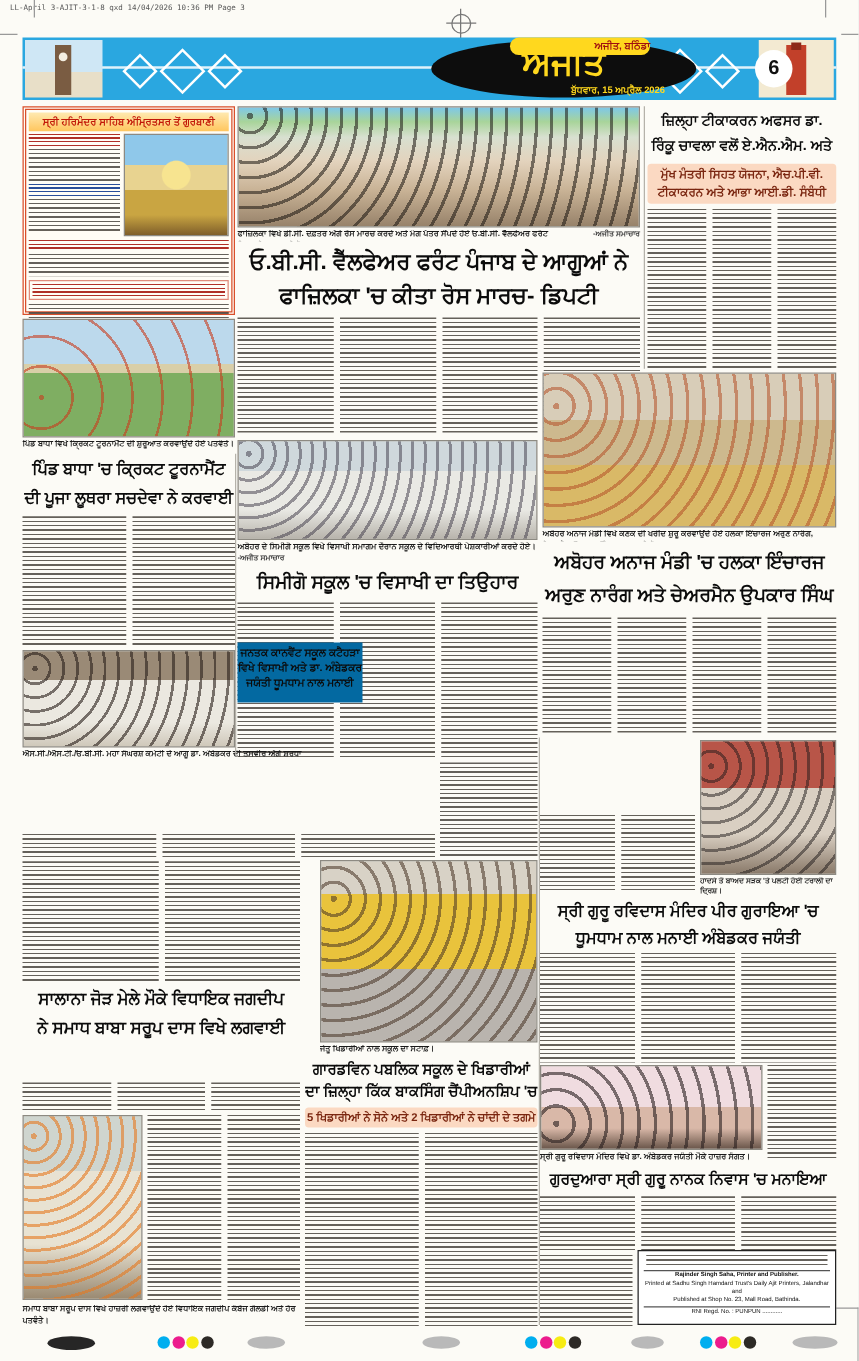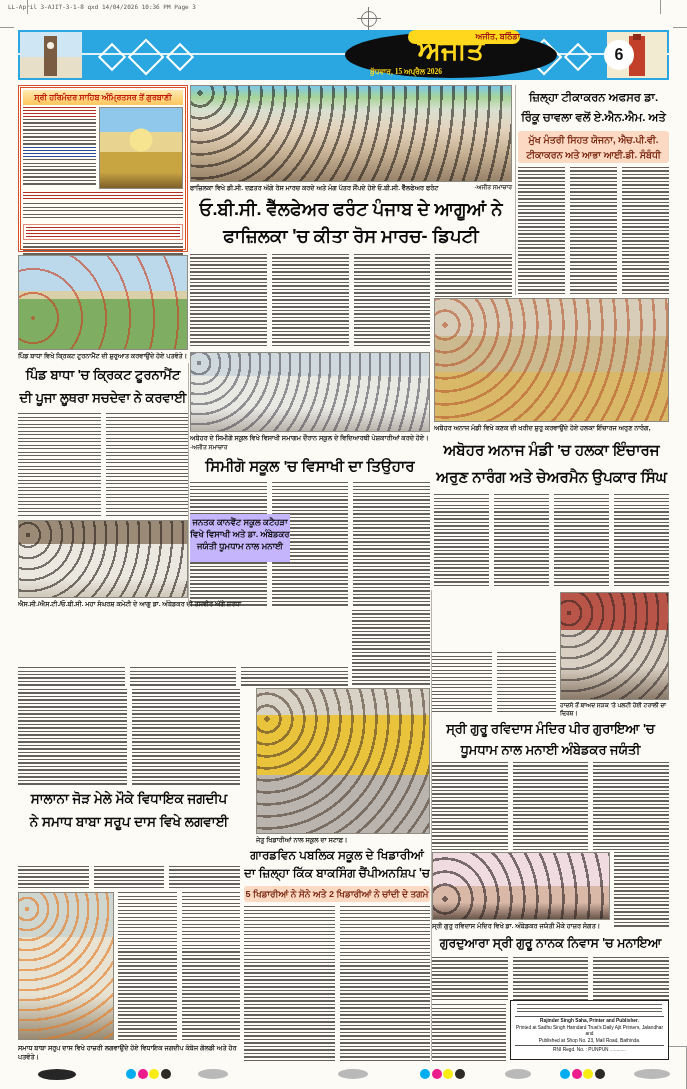--- a/index.html
+++ b/index.html
@@ -67,21 +67,21 @@
       <div class="dia" style="left:72px;top:11px;width:16px;height:16px;"></div>
     </div>
     <div class="abs" style="left:478px;top:6px;width:96px;height:38px;">
       <div class="dia" style="left:4px;top:11px;width:16px;height:16px;"></div>
       <div class="dia" style="left:35px;top:8px;width:22px;height:22px;"></div>
       <div class="dia" style="left:72px;top:11px;width:16px;height:16px;"></div>
     </div>
     <div class="abs" style="left:327px;top:2px;width:212px;height:46px;background:#0d0d0d;border-radius:50%;z-index:2;"></div>
     <div class="abs" style="left:352px;top:5px;width:162px;height:30px;z-index:4;color:#ffd81e;font-weight:bold;font-size:27px;line-height:30px;text-align:center;">ਅਜੀਤ</div>
     <div class="abs" style="left:390px;top:0;width:112px;height:14px;z-index:5;background:#ffd81e;border-radius:7px;color:#a01010;font-weight:bold;font-size:8px;line-height:14px;text-align:right;">ਅਜੀਤ, ਬਠਿੰਡਾ</div>
-    <div class="abs" style="left:352px;top:36px;width:162px;height:12px;z-index:4;color:#ffd81e;font-weight:bold;font-size:7.5px;line-height:12px;text-align:left;font-family:Liberation Serif, serif;">ਬੁੱਧਵਾਰ, 15 ਅਪ੍ਰੈਲ 2026</div>
+    <div class="abs" style="left:352px;top:36px;width:162px;height:12px;z-index:4;color:#ffd81e;font-weight:bold;font-size:7.5px;line-height:12px;text-align:right;">ਬੁੱਧਵਾਰ, 15 ਅਪ੍ਰੈਲ 2026</div>
     <div class="abs" style="left:586px;top:10px;width:30px;height:30px;z-index:4;background:#fff;border-radius:50%;font-weight:bold;font-size:16px;line-height:30px;text-align:center;color:#111;">6</div>
   </div>
 
   <div class="abs" style="left:18px;top:85px;width:170px;height:167px;border:3px double #d94f2b;background:#fffdf6;padding:2px;">
     <div style="height:15px;background:linear-gradient(#ffe9b0,#ffc65e);color:#c21807;font-weight:bold;font-size:8px;line-height:15px;text-align:center;overflow:hidden;">ਸ੍ਰੀ ਹਰਿਮੰਦਰ ਸਾਹਿਬ ਅੰਮ੍ਰਿਤਸਰ ਤੋਂ ਗੁਰਬਾਣੀ ਕੀਰਤਨ</div>
     <div style="display:flex;gap:3px;margin-top:2px;">
       <div style="flex:1;">
         <div class="ts-red" style="height:10px;margin-bottom:2px;"></div>
         <div class="ts" style="height:26px;margin-bottom:2px;"></div>
         <div class="ts-blue" style="height:10px;margin-bottom:2px;"></div>
@@ -138,21 +138,21 @@
   <div class="abs cap" style="left:190px;top:434px;width:240px;height:17px;">
     <span>ਅਬੋਹਰ ਦੇ ਸਿਮੀਗੋ ਸਕੂਲ ਵਿਖੇ ਵਿਸਾਖੀ ਸਮਾਗਮ ਦੌਰਾਨ ਸਕੂਲ ਦੇ ਵਿਦਿਆਰਥੀ ਪੇਸ਼ਕਾਰੀਆਂ ਕਰਦੇ ਹੋਏ।</span>
     <span class="credit" style="display:inline;">-ਅਜੀਤ ਸਮਾਚਾਰ</span>
   </div>
   <div class="abs hl" style="left:190px;top:453px;width:240px;height:25px;font-size:15px;line-height:25px;">ਸਿਮੀਗੋ ਸਕੂਲ 'ਚ ਵਿਸਾਖੀ ਦਾ ਤਿਉਹਾਰ ਮਨਾਇਆ</div>
   <div class="abs cols" style="left:190px;top:482px;width:240px;height:124px;">
     <div class="ts"></div>
       <div class="ts"></div>
       <div class="ts"></div>
   </div>
-  <div class="abs hl" style="left:190px;top:514px;width:100px;height:48px;background:#c4b5fd;font-size:8.5px;line-height:12px;z-index:2;padding-top:2px;">ਜਨਤਕ ਕਾਨਵੈਂਟ ਸਕੂਲ ਕਟੈਹੜਾ ਵਿਖੇ ਵਿਸਾਖੀ ਅਤੇ ਡਾ. ਅੰਬੇਡਕਰ ਜਯੰਤੀ ਧੂਮਧਾਮ ਨਾਲ ਮਨਾਈ</div>
+  <div class="abs hl" style="left:190px;top:514px;width:100px;height:48px;background:#0369a1;font-size:8.5px;line-height:12px;z-index:2;padding-top:2px;">ਜਨਤਕ ਕਾਨਵੈਂਟ ਸਕੂਲ ਕਟੈਹੜਾ ਵਿਖੇ ਵਿਸਾਖੀ ਅਤੇ ਡਾ. ਅੰਬੇਡਕਰ ਜਯੰਤੀ ਧੂਮਧਾਮ ਨਾਲ ਮਨਾਈ</div>
   <div class="abs ts" style="left:352px;top:610px;width:78px;height:76px;"></div>
 
   <div class="abs photo p-whitemen" style="left:18px;top:520px;width:170px;height:78px;"></div>
   <div class="abs cap" style="left:18px;top:600px;width:226px;height:8px;">ਐਸ.ਸੀ./ਐਸ.ਟੀ./ਓ.ਬੀ.ਸੀ. ਮਹਾ ਸੰਘਰਸ਼ ਕਮੇਟੀ ਦੇ ਆਗੂ ਡਾ. ਅੰਬੇਡਕਰ ਦੀ ਤਸਵੀਰ ਅੱਗੇ ਸ਼ਰਧਾ ਦੇ ਫੁੱਲ ਭੇਂਟ ਕਰਦੇ ਹੋਏ।</div>
   <div class="abs cols" style="left:18px;top:667px;width:330px;height:19px;">
     <div class="ts"></div>
       <div class="ts"></div>
       <div class="ts"></div>
   </div>
   <div class="abs cols" style="left:18px;top:689px;width:222px;height:97px;">

